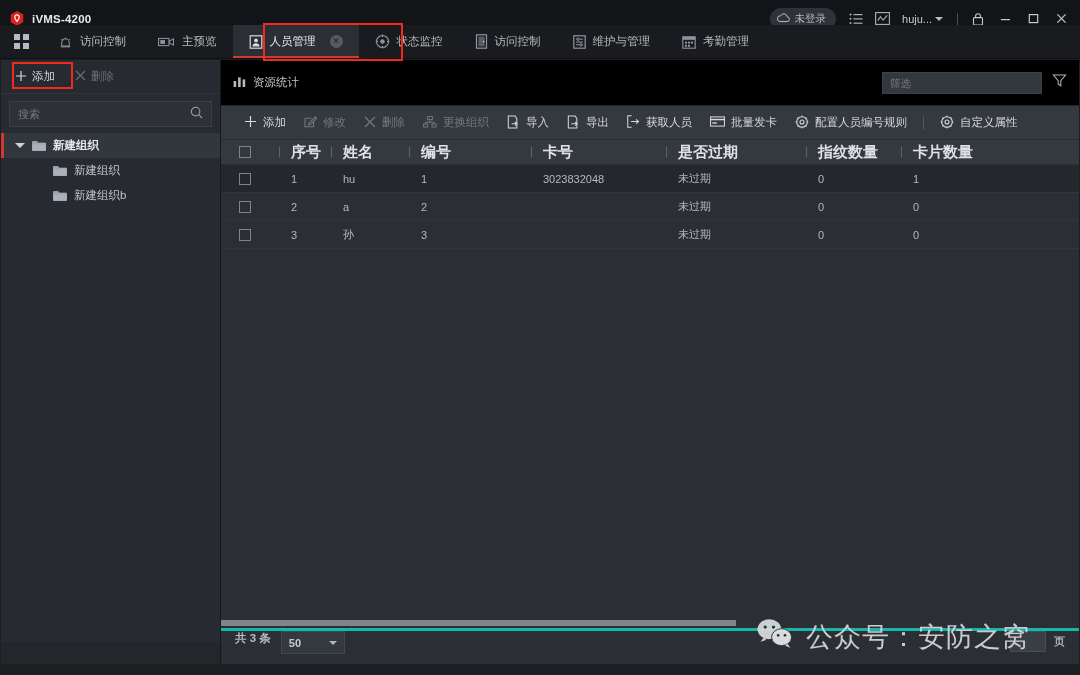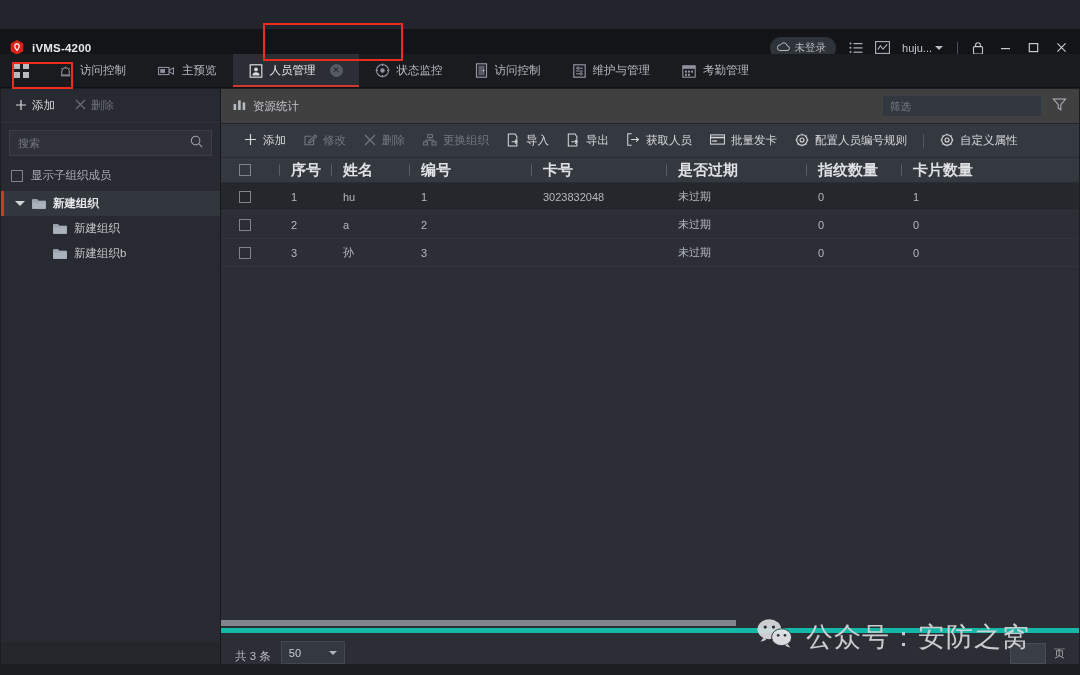--- a/index.html
+++ b/index.html
@@ -17,21 +17,20 @@
     display: flex; flex-direction: column;
   }
 
   
   .titlebar {
     height: 25px; min-height: 25px;
     background: #121417;
     display: flex; align-items: center;
     padding: 12px 4px 0 10px;
     position: relative;
-    margin-top: 29px;
   }
   .brand { display: flex; align-items: center; gap: 8px; }
   .brand-logo { width: 14px; height: 15px; position: relative; }
   .brand-title {
     font-size: 11.5px; color: #e8e9ea; font-weight: bold; letter-spacing: .2px;
   }
   .tb-right {
     margin-left: auto; display: flex; align-items: center; gap: 2px;
     padding-right: 2px;
   }
@@ -151,23 +150,23 @@
     width: 0; height: 0; margin-left: 14px;
     border-left: 5px solid transparent; border-right: 5px solid transparent;
     border-top: 5px solid #cfd2d6;
   }
   .folder { width: 14px; height: 12px; flex: 0 0 auto; }
   .left-foot { height: 22px; background: #23262b; }
 
   
   .right { flex: 1; display: flex; flex-direction: column; min-width: 0; background: #2b2e34; }
   .res-bar {
-    height: 35px; min-height: 35px;
+    height: 46px; min-height: 35px;
     display: flex; align-items: center;
-    padding: 0 12px; background: #404040;
+    padding: 0 12px; background: #000000;
     border-bottom: 1px solid #22252a;
   }
   .res-left { display: flex; align-items: center; gap: 7px; font-size: 11.5px; color: #c3c6cb; }
   .res-right { margin-left: auto; display: flex; align-items: center; gap: 10px; }
   .filter-box {
     width: 160px; height: 22px; background: #33373e; border: 1px solid #3d424a;
     display: flex; align-items: center; padding: 0 7px;
   }
   .filter-box input {
     flex: 1; background: transparent; border: 0; outline: 0;
@@ -214,23 +213,24 @@
   .c-code  { width: 122px; text-align: center; }
   .c-card  { width: 135px; }
   .c-exp   { width: 140px; }
   .c-fp    { width: 95px; }
   .c-cards { width: 120px; }
 
   
   .hscroll { height: 11px; background: #2b2e34; padding: 3px 0 0 0; }
   .hscroll-thumb { height: 6px; background: #80858d; width: 60%; }
   .footer {
-    height: 36px; min-height: 36px; display: flex; align-items: flex-end;
-    padding: 0 14px; background: #2b2e34; border-top: 5px solid #14b8a6;
+    height: 36px; min-height: 36px; display: flex; align-items: flex-start;
+    padding: 0 14px; background: #2b2e34; border-top: 3px solid #14b8a6;
     position: relative;
+    font-weight: bold;
   }
   .total { font-size: 11.5px; color: #b9bcc2; margin-right: 10px; }
   .pgsize {
     width: 64px; height: 23px; background: #34383f; border: 1px solid #434850;
     display: flex; align-items: center; padding: 0 7px;
     font-size: 11px; color: #c9ccd1;
   }
   .pgsize .caret {
     margin-left: auto; width: 0; height: 0;
     border-left: 4px solid transparent; border-right: 4px solid transparent;
@@ -450,24 +450,20 @@
           <input type="text" placeholder="搜索" style="">
           <span>
             <svg width="13" height="13" viewBox="0 0 14 14">
               <circle cx="6" cy="6" r="4.6" fill="none" stroke="#9a9ea6" stroke-width="1.2"></circle>
               <path d="M9.4 9.4 13 13" stroke="#9a9ea6" stroke-width="1.2"></path>
             </svg>
           </span>
         </div>
       </div>
 
-      <div class="chk-row">
-        <span class="cbox"></span>
-        <span>显示子组织成员</span>
-      </div>
 
       <div class="tree">
         <div class="tree-row selected">
           <span class="tw-caret"></span>
           <span class="folder">
             <svg width="14" height="12" viewBox="0 0 14 12">
               <path d="M0.5 1.6h4.6l1.2 1.5H13.5v7.4H0.5z" fill="#9aa3ad" stroke="#b6bdc5" stroke-width=".7"></path>
               <rect x="0.5" y="4.4" width="13" height="6.1" fill="#aab2bb"></rect>
             </svg>
           </span>

